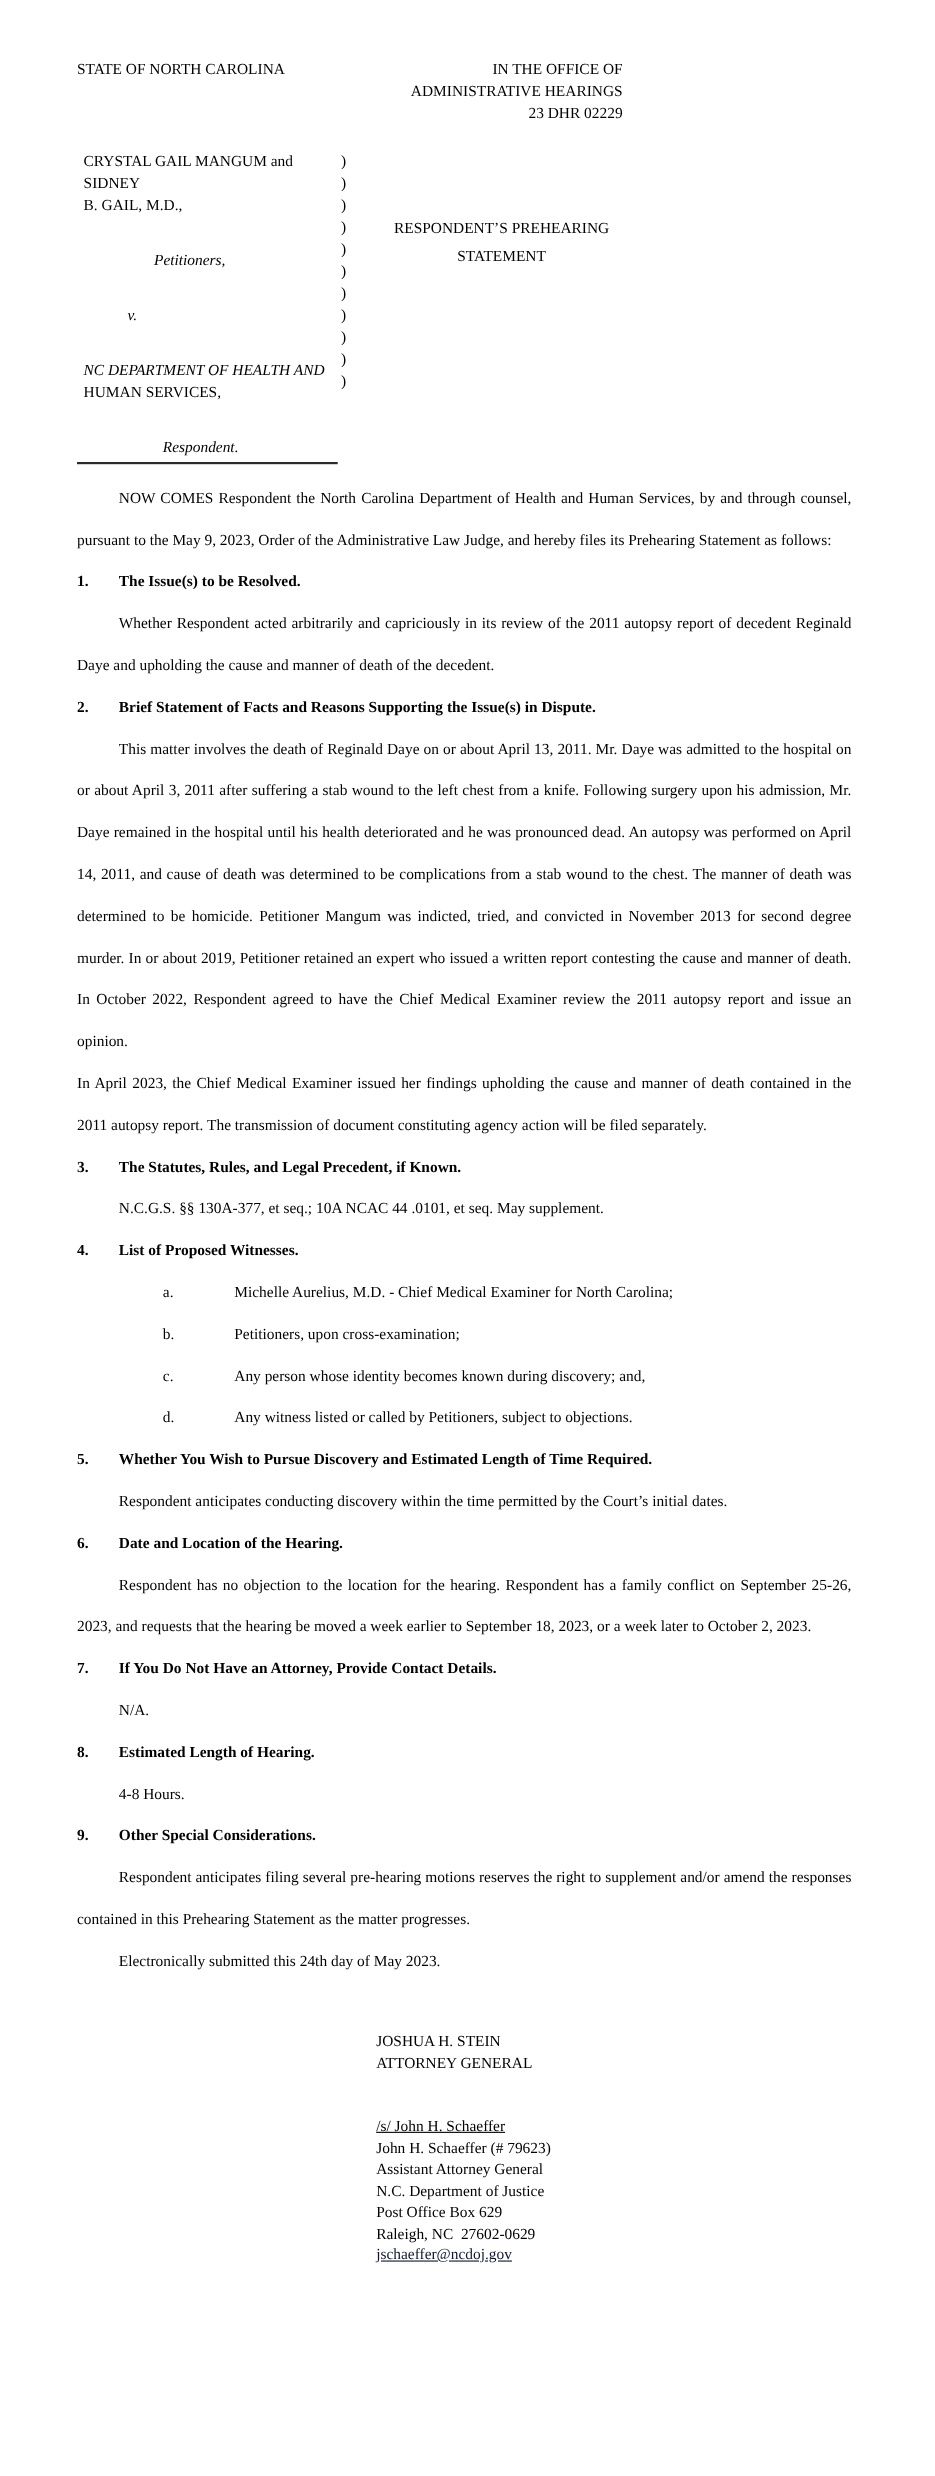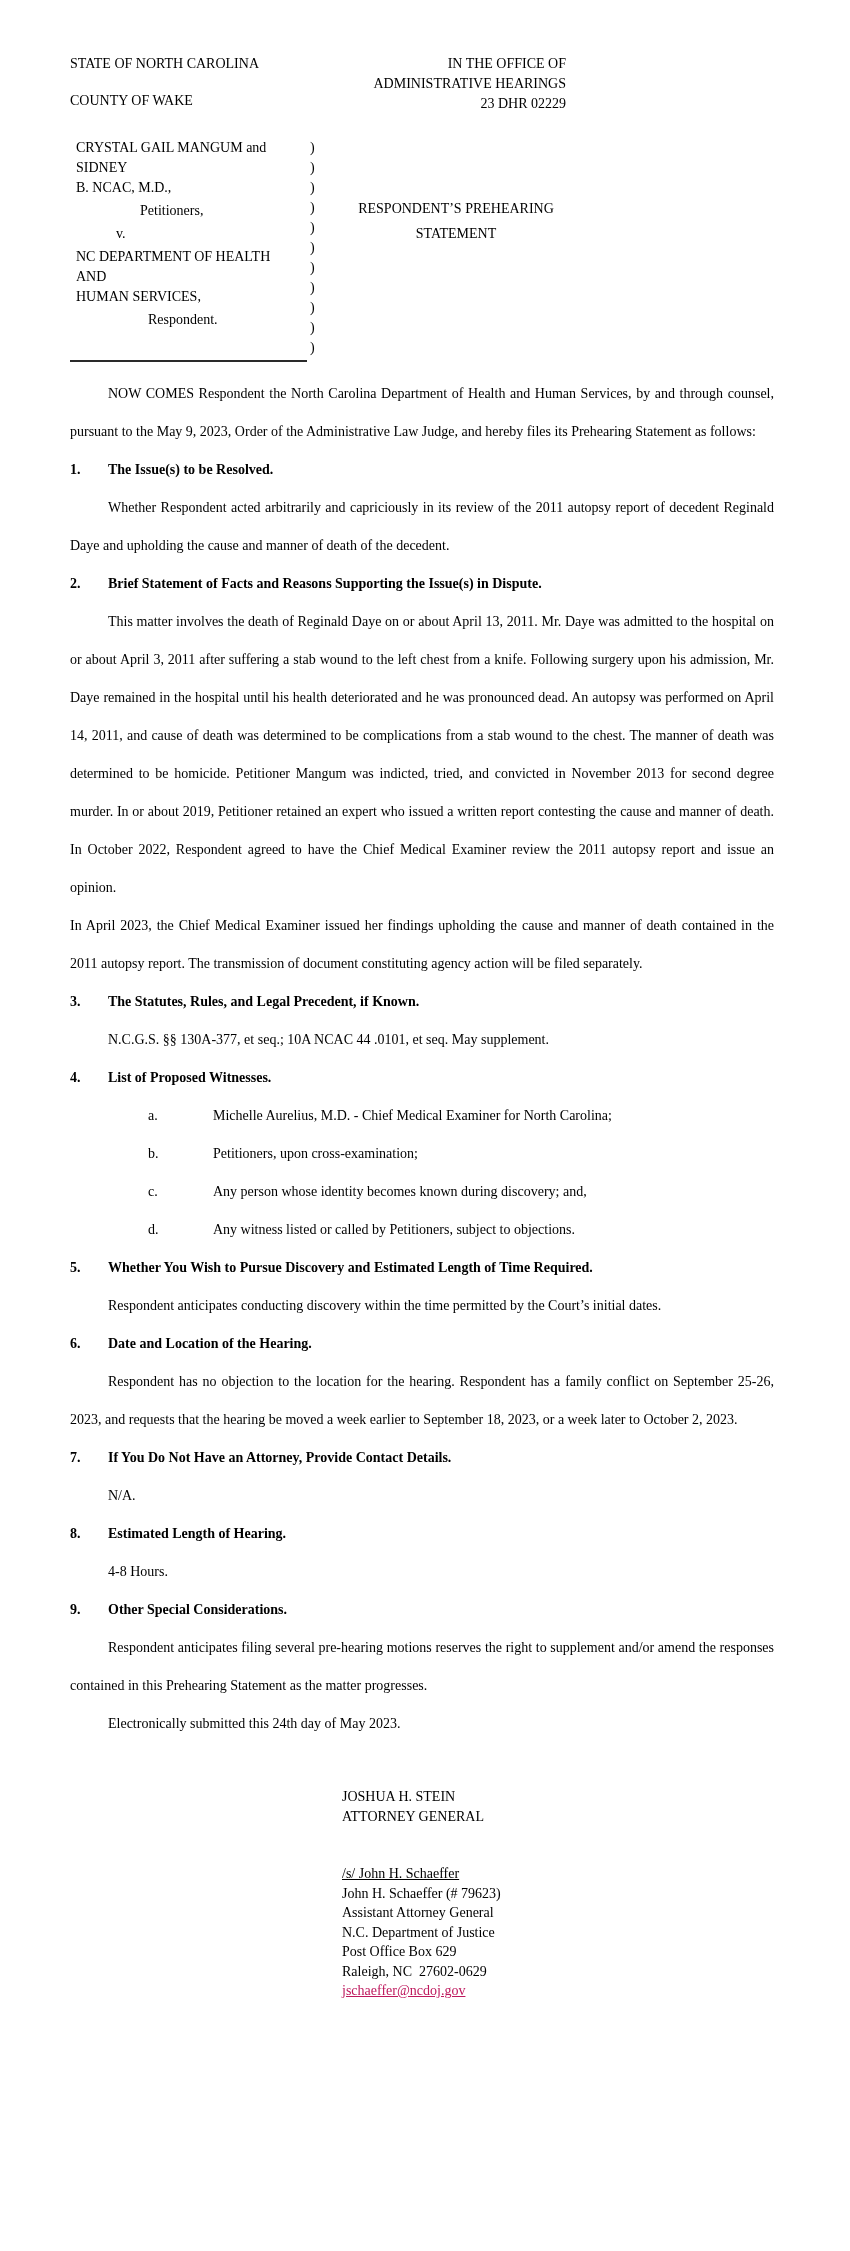--- a/index.html
+++ b/index.html
@@ -19,64 +19,63 @@
   .doc-header { position:relative; min-height:62px; }
   .header-left div { line-height:20px; }
   .header-left .line2 { margin-top:17px; }
   .header-right {
     position:absolute; top:0; left:258px; width:238px;
     text-align:right; line-height:20px;
   }
   
   .caption { display:grid; grid-template-columns:232px 40px 228px; margin-top:22px; }
   .parties { padding-left:6px; line-height:20px; }
-  .cap-gap { margin-top:3px; }
+  .cap-gap { margin-top:30px;font-style:italic; }
   .pet-role { padding-left:64px; }
   .versus { padding-left:40px; }
   .resp-role { padding-left:72px; }
   .parens { line-height:20px; white-space:pre-line; padding-left:8px; }
   .cap-title { text-align:center; font-weight:normal; padding-top:58px; line-height:25px; }
   .caption-rule { width:237px; height:0; border-bottom:2px solid #2a2a2a; margin-top:2px; }
   
   .body-text { margin-top:13px; line-height:38px; }
   p.doc-par { margin:0; text-indent:38px; }
   p.just { text-align:justify; }
   p.noindent { text-indent:0; }
   .sec-heading { font-weight:bold; }
   .sec-num { display:inline-block; width:38px; }
   .witness { position:relative; margin:0; padding-left:105px; text-indent:0; }
   .witness .wlabel { position:absolute; left:40px; }
   
   .signature { margin-top:44px; padding-left:272px; line-height:19.5px; }
   .sig-gap { height:38px; }
   .sig-line { text-decoration:underline; }
-  .email-link { color:#be185d; text-decoration:underline; cursor:pointer; }
+  .email-link { color:#0f172a; text-decoration:underline; cursor:pointer; }
   .sig-role { font-style:italic; margin-top:18px; }
 </style>
 </head>
 <body>
 
 <div class="page">
 
   <div class="doc-header">
     <div class="header-left">
       <div class="line1">STATE OF NORTH CAROLINA</div>
-      <div class="line2">COUNTY OF WAKE</div>
     </div>
     <div class="header-right">
       <div>IN THE OFFICE OF</div>
       <div>ADMINISTRATIVE HEARINGS</div>
       <div>23 DHR 02229</div>
     </div>
   </div>
 
   <div class="caption">
     <div class="parties">
       <div>CRYSTAL GAIL MANGUM and SIDNEY</div>
-      <div>B. NCAC, M.D.,</div>
+      <div>B. GAIL, M.D.,</div>
       <div class="cap-gap pet-role">Petitioners,</div>
       <div class="cap-gap versus">v.</div>
       <div class="cap-gap">NC DEPARTMENT OF HEALTH AND</div>
       <div>HUMAN SERVICES,</div>
       <div class="cap-gap resp-role">Respondent.</div>
     </div>
     <div class="parens">)
 )
 )
 )

